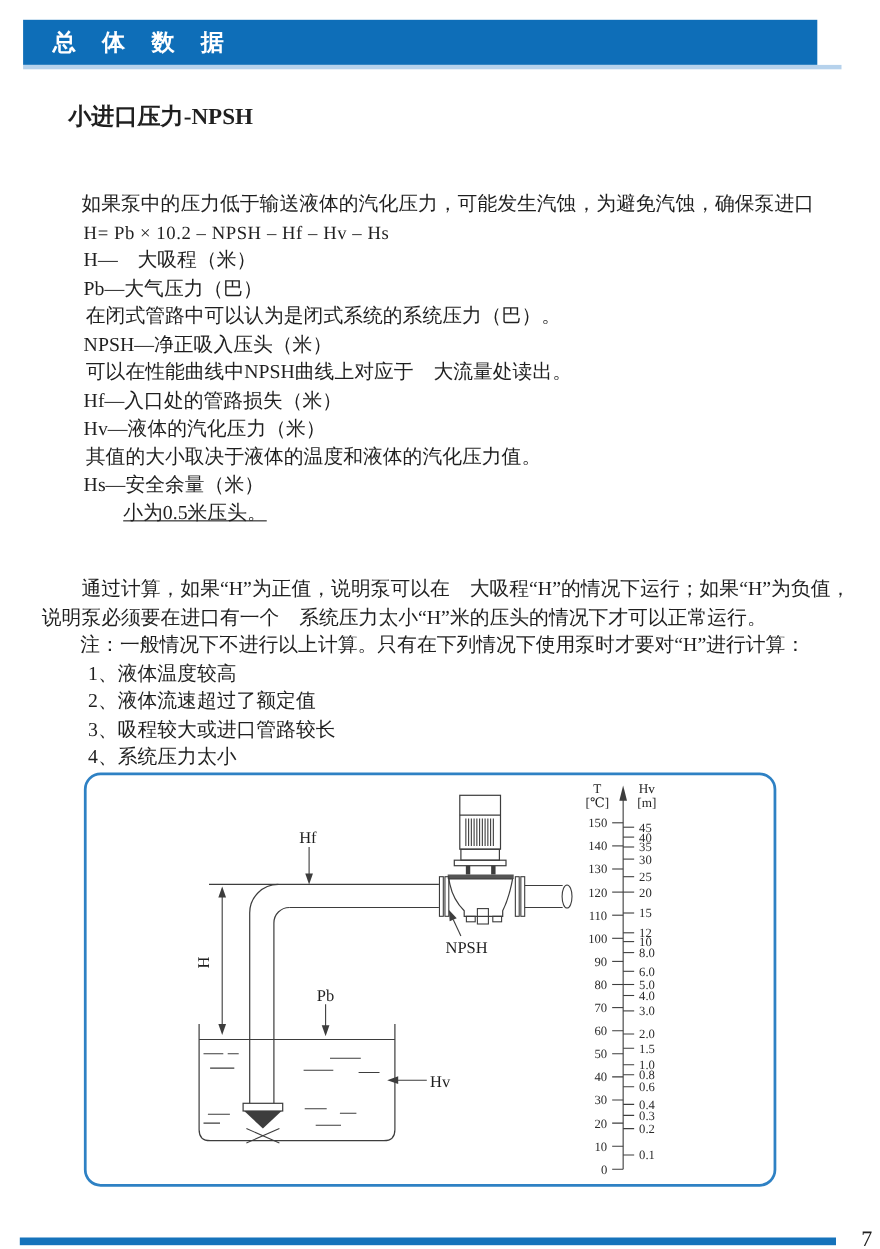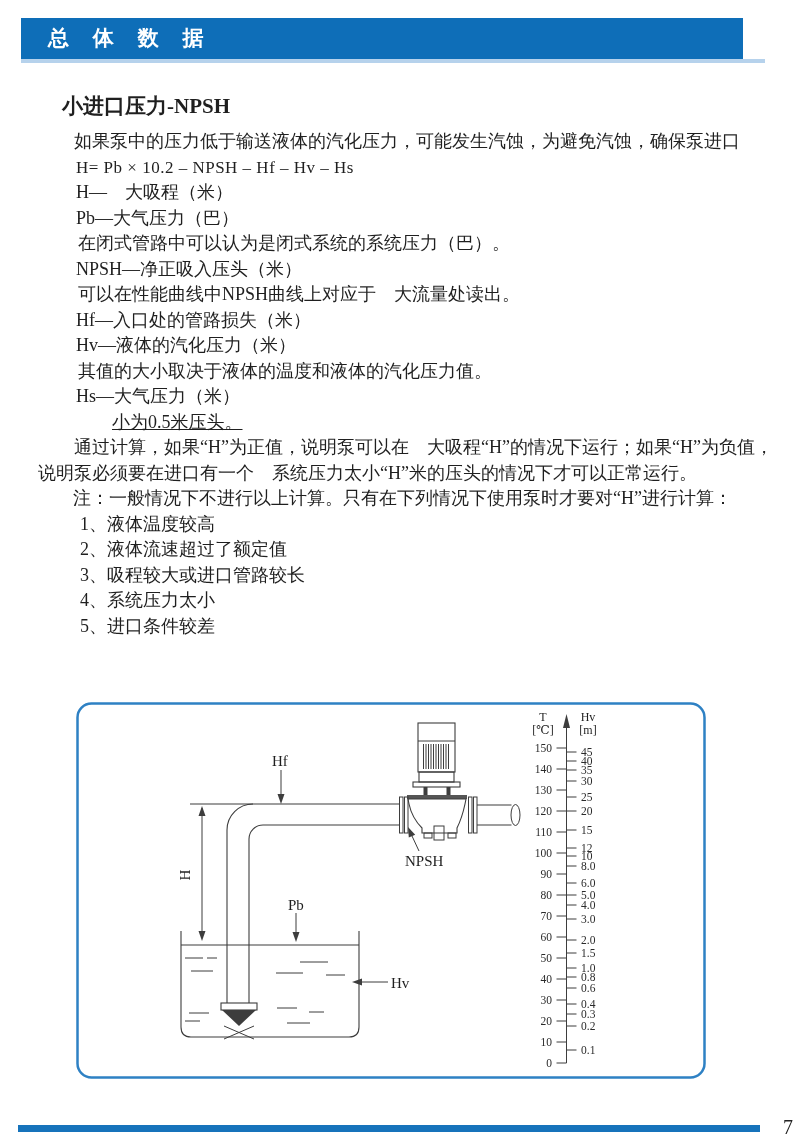--- a/index.html
+++ b/index.html
@@ -8,21 +8,21 @@
   
   #header-bar{position:absolute;left:21px;top:18px;width:722px;height:41px;}
   #header-underline{position:absolute;left:21px;top:59px;width:744px;height:4px;}
   #header-title{position:absolute;left:48px;top:24px;color:#fff;font-weight:700;
         font-size:21px;letter-spacing:9px;font-family:"Liberation Sans","DejaVu Sans",sans-serif;}
   
   #section-title{position:absolute;left:62px;top:92px;font-size:21px;font-weight:700;}
   
   #body-lines{position:absolute;left:38px;top:129px;width:730px;}
   #body-lines p{margin:0;font-size:18px;line-height:25.5px;white-space:pre;}
-  #body-lines p.indent{text-indent:36px;}
+  #body-lines p.indent{text-indent:36px;margin-top:44px;}
   #body-lines p.flush{}
   #body-lines p.term{margin-left:38px;}
   #body-lines p.formula{margin-left:38px;font-size:17px;letter-spacing:0.5px;}
   #body-lines p.desc{margin-left:40px;}
   #body-lines p.desc2{margin-left:74px;text-decoration:underline;}
   #body-lines p.note{margin-left:35px;}
   #body-lines p.item{margin-left:42px;}
   
   #diagram-svg{position:absolute;left:0;top:0;}
   .stk{stroke:#3d3d3d;stroke-width:1.1;fill:none;}
@@ -51,21 +51,21 @@
       <p class="indent">如果泵中的压力低于输送液体的汽化压力，可能发生汽蚀，为避免汽蚀，确保泵进口</p>
       <p class="formula">H= Pb × 10.2 – NPSH – Hf – Hv – Hs</p>
       <p class="term">H—　大吸程（米）</p>
       <p class="term">Pb—大气压力（巴）</p>
       <p class="desc">在闭式管路中可以认为是闭式系统的系统压力（巴）。</p>
       <p class="term">NPSH—净正吸入压头（米）</p>
       <p class="desc">可以在性能曲线中NPSH曲线上对应于　大流量处读出。</p>
       <p class="term">Hf—入口处的管路损失（米）</p>
       <p class="term">Hv—液体的汽化压力（米）</p>
       <p class="desc">其值的大小取决于液体的温度和液体的汽化压力值。</p>
-      <p class="term">Hs—大气压力（米）</p>
+      <p class="term">Hs—安全余量（米）</p>
       <p class="desc2">小为0.5米压头。</p>
       <p class="indent">通过计算，如果“H”为正值，说明泵可以在　大吸程“H”的情况下运行；如果“H”为负值，</p>
       <p class="flush">说明泵必须要在进口有一个　系统压力太小“H”米的压头的情况下才可以正常运行。</p>
       <p class="note">注：一般情况下不进行以上计算。只有在下列情况下使用泵时才要对“H”进行计算：</p>
       <p class="item">1、液体温度较高</p>
       <p class="item">2、液体流速超过了额定值</p>
       <p class="item">3、吸程较大或进口管路较长</p>
       <p class="item">4、系统压力太小</p>
       <p class="item">5、进口条件较差</p>
     </div>

